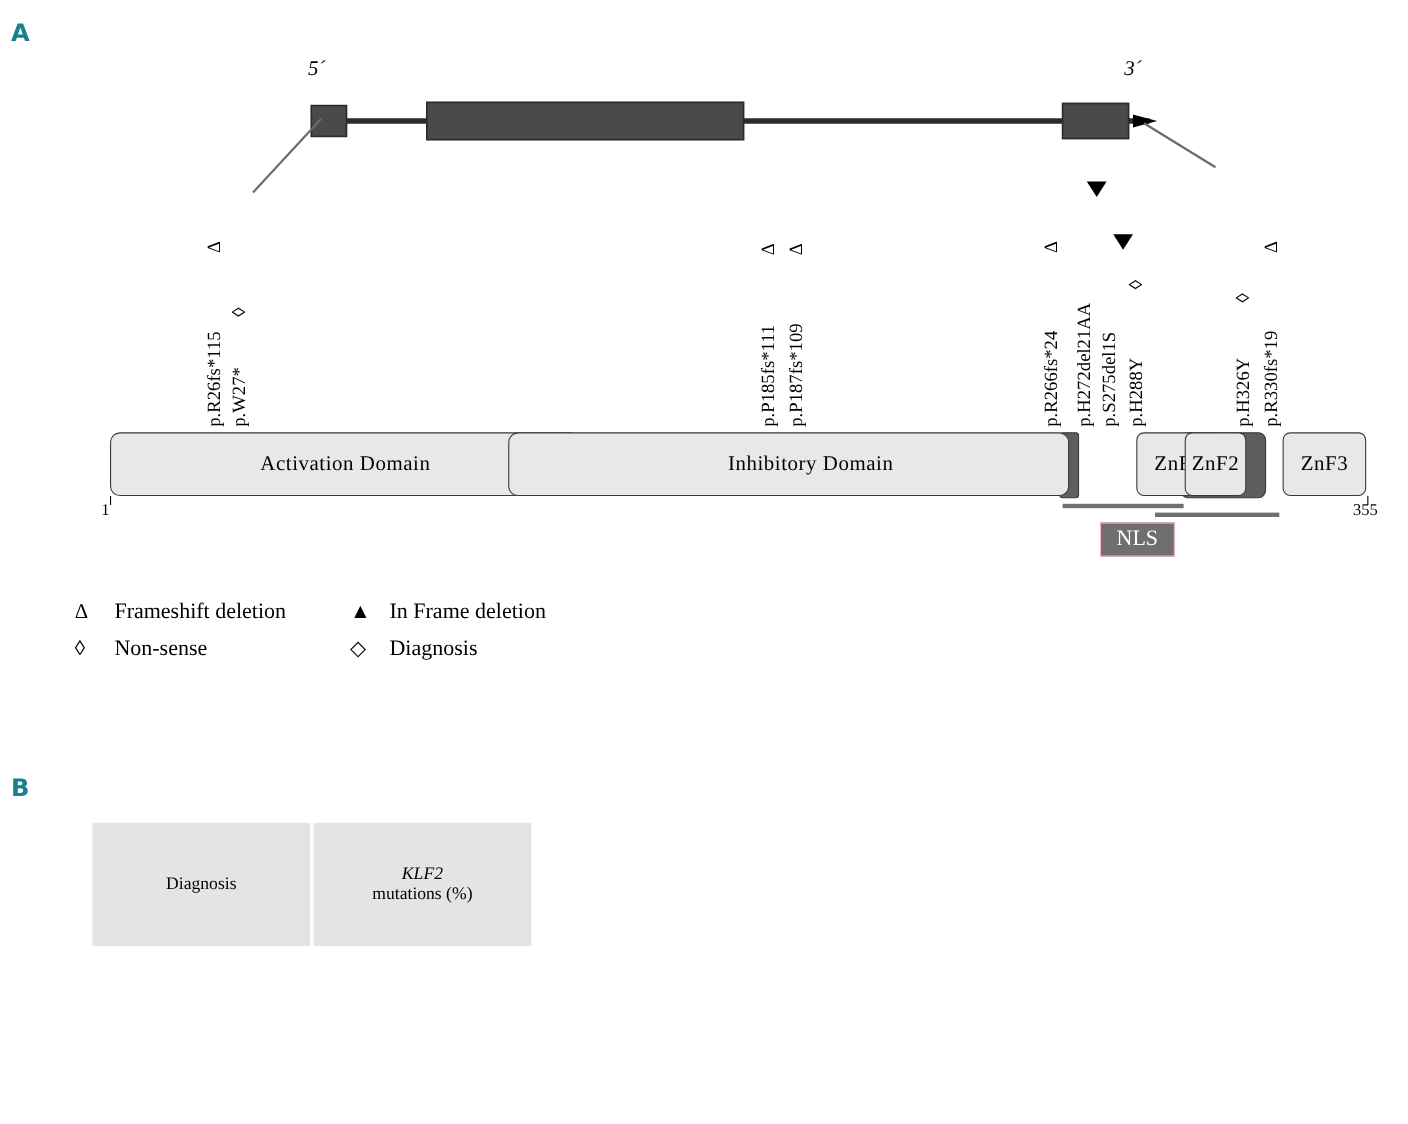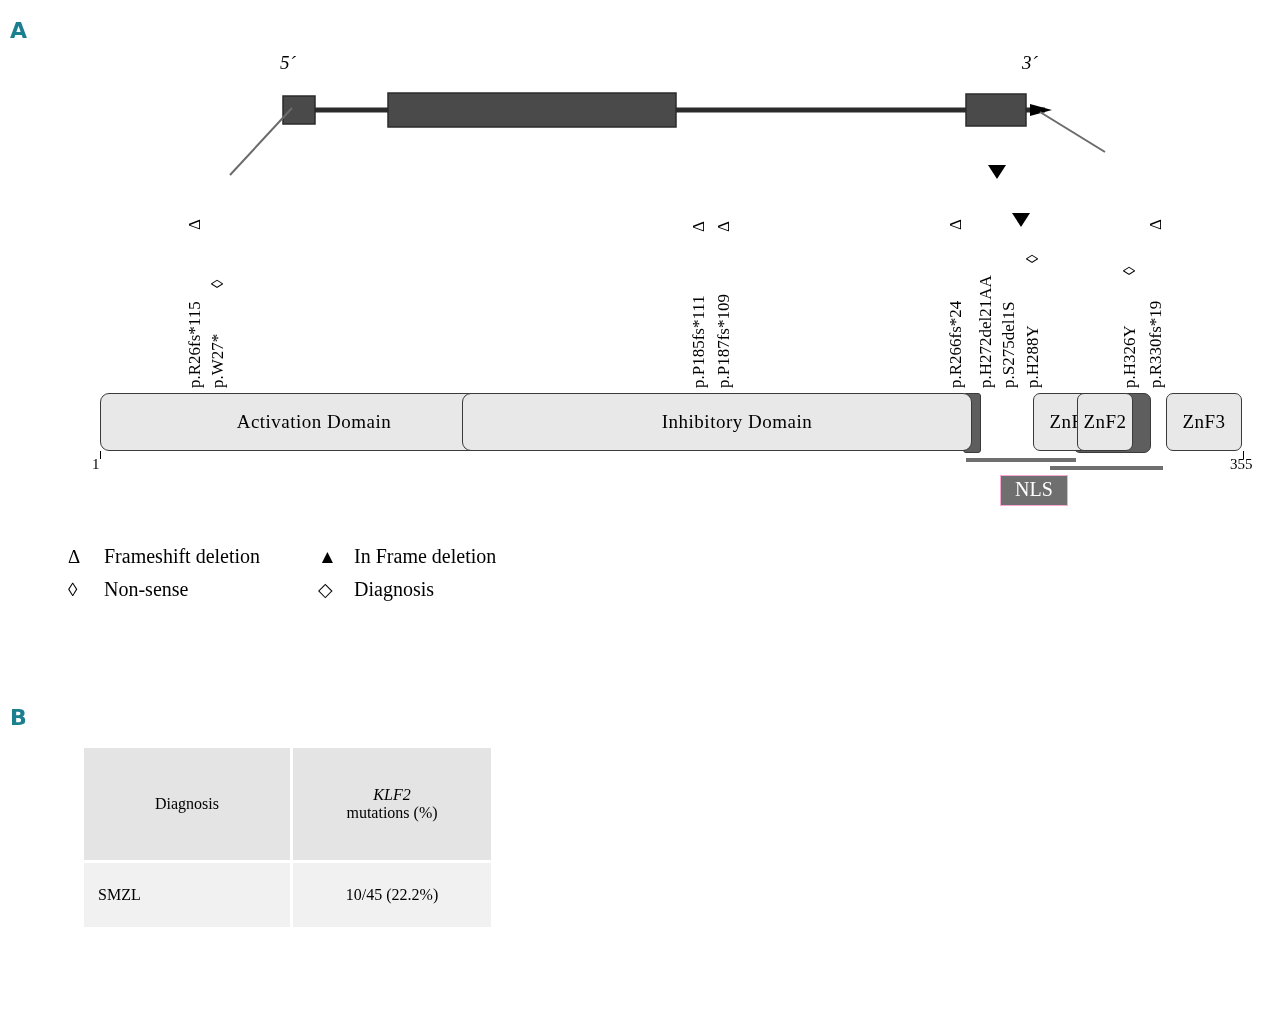--- a/index.html
+++ b/index.html
@@ -320,18 +320,14 @@
   <thead>
     <tr>
       <th>Diagnosis</th>
       <th>
         <span class="italic">KLF2</span><br>
         <span>mutations (%)</span>
       </th>
     </tr>
   </thead>
   <tbody>
-    <tr>
-      <td class="left-align">SMZL</td>
-      <td>10/45 (22.2%)</td>
-    </tr>
   </tbody>
 </table>
 
 </body></html>

